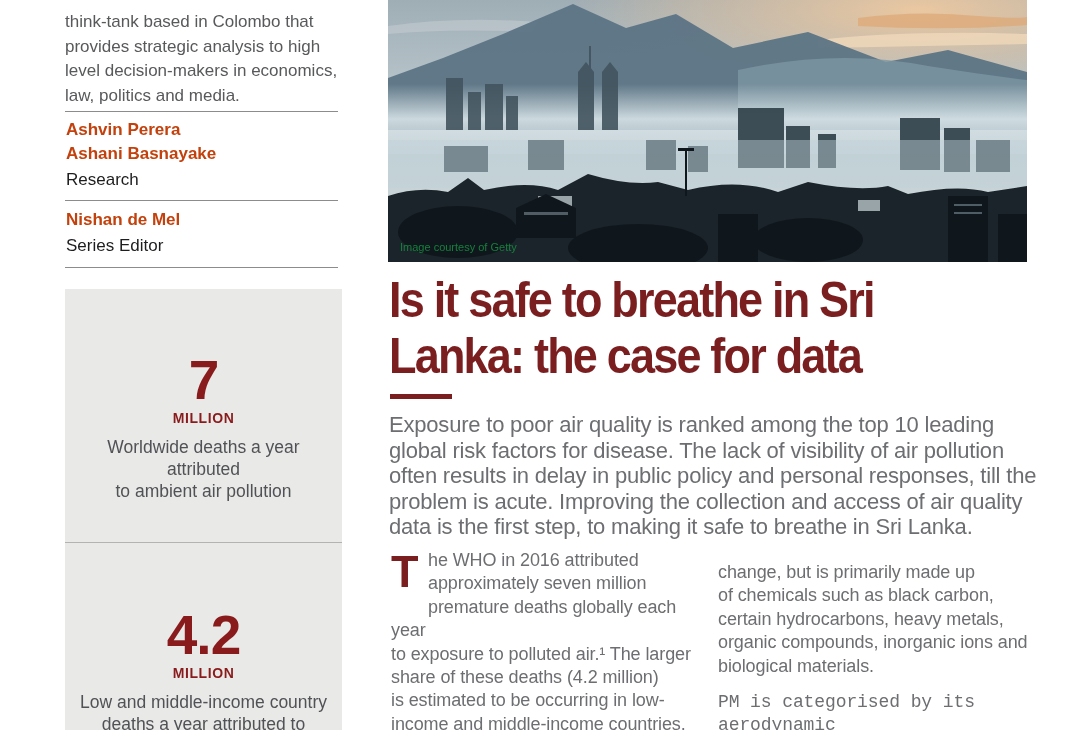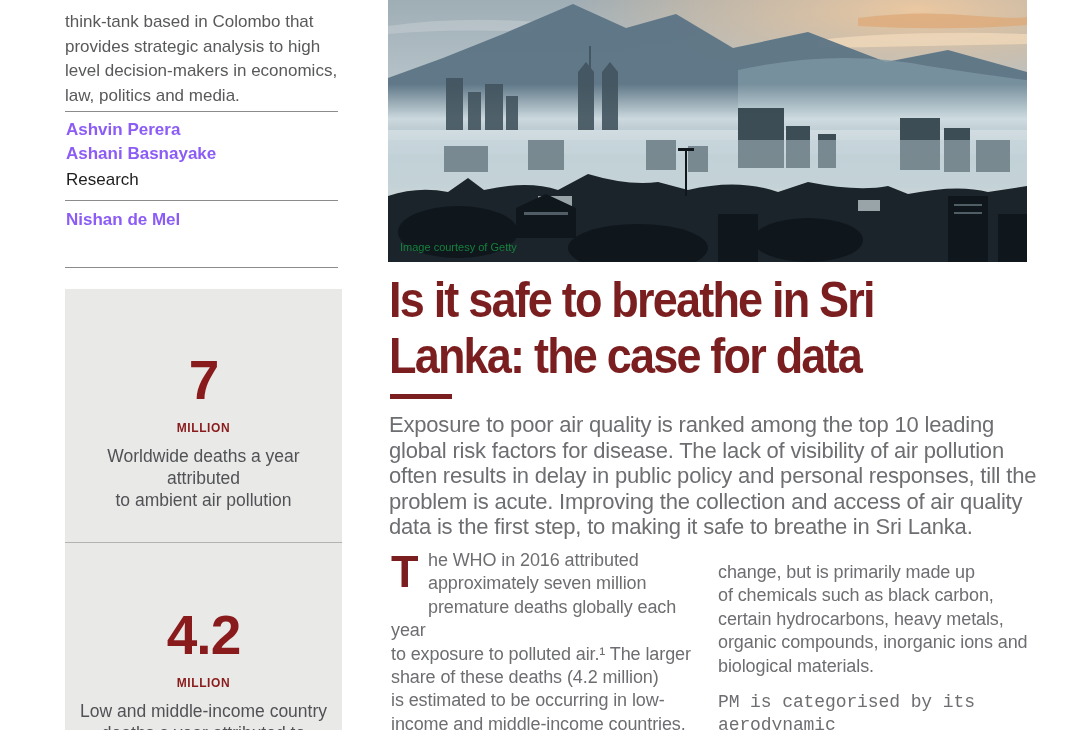--- a/index.html
+++ b/index.html
@@ -7,30 +7,30 @@
         font-family:"Liberation Sans", sans-serif;}
 
   
   .sidebar{position:absolute;left:65px;top:8px;width:276px;height:730px;}
   .intro{position:absolute;left:0;top:2px;width:276px;margin:0;
          font-size:17px;line-height:24.5px;color:#58595b;white-space:pre-line;}
   .rule{position:absolute;left:0;width:273px;height:0;border:none;border-top:1px solid #8c8c8c;margin:0;}
   .rule-1{top:103px}.rule-2{top:192px}.rule-3{top:259px}
   .credit{position:absolute;left:1px;width:273px;}
   .credit-1{top:110px}.credit-2{top:200px}
-  .credit-names{font-size:17px;font-weight:bold;color:#8b5cf6;line-height:24px;white-space:pre-line;}
+  .credit-names{font-size:17px;font-weight:bold;color:#c2410c;line-height:24px;white-space:pre-line;}
   .credit-role{font-size:17px;color:#1d1d1f;line-height:24px;margin-top:2px;}
 
   .statbox{position:absolute;left:0;top:281px;width:277px;height:460px;background:#e9e9e7;}
   .stat{position:absolute;left:0;width:277px;text-align:center;}
   .stat-1{top:0;height:254px;border-bottom:1px solid #b3b3b1;box-sizing:border-box;}
   .stat-2{top:255px;height:200px;}
   .stat-value{margin:64px 0 0 0;font-size:55px;line-height:55px;font-weight:bold;
               letter-spacing:-1px;color:#8a1b1c;}
-  .stat-unit{margin:13px 0 0 0;font-size:12px;font-weight:bold;letter-spacing:0.6px;color:#8a1b1c;}
+  .stat-unit{margin:2px 0 0 0;font-size:14px;font-weight:bold;letter-spacing:0.6px;color:#8a1b1c;}
   .stat-desc{margin:10px auto 0 auto;width:250px;font-size:17.5px;font-weight:normal;
              line-height:22px;color:#515256;white-space:pre-line;}
   .box-edge{position:absolute;left:0;top:445px;width:277px;height:8px;background:#97989a;}
 
   
   .main{position:absolute;left:388px;top:0;width:701px;height:730px;}
   .photo{position:absolute;left:0;top:0;width:639px;height:262px;overflow:hidden;}
   .photo svg{display:block;width:639px;height:262px;}
   .photo-caption{position:absolute;left:12px;bottom:9px;font-size:11px;color:#15803d;}
 
@@ -67,20 +67,21 @@
     <div class="credit credit-1">
       <div class="credit-names">Ashvin Perera
 Ashani Basnayake</div>
       <div class="credit-role">Research</div>
     </div>
 
     <hr class="rule rule-2">
 
     <div class="credit credit-2">
       <div class="credit-names">Nishan de Mel</div>
+      <div class="credit-role">Series Editor</div>
     </div>
 
     <hr class="rule rule-3">
 
     <div class="statbox">
       <div class="stat stat-1">
         <div class="stat-value">7</div>
         <div class="stat-unit">MILLION</div>
         <div class="stat-desc">Worldwide deaths a year attributed
 to ambient air pollution</div>

